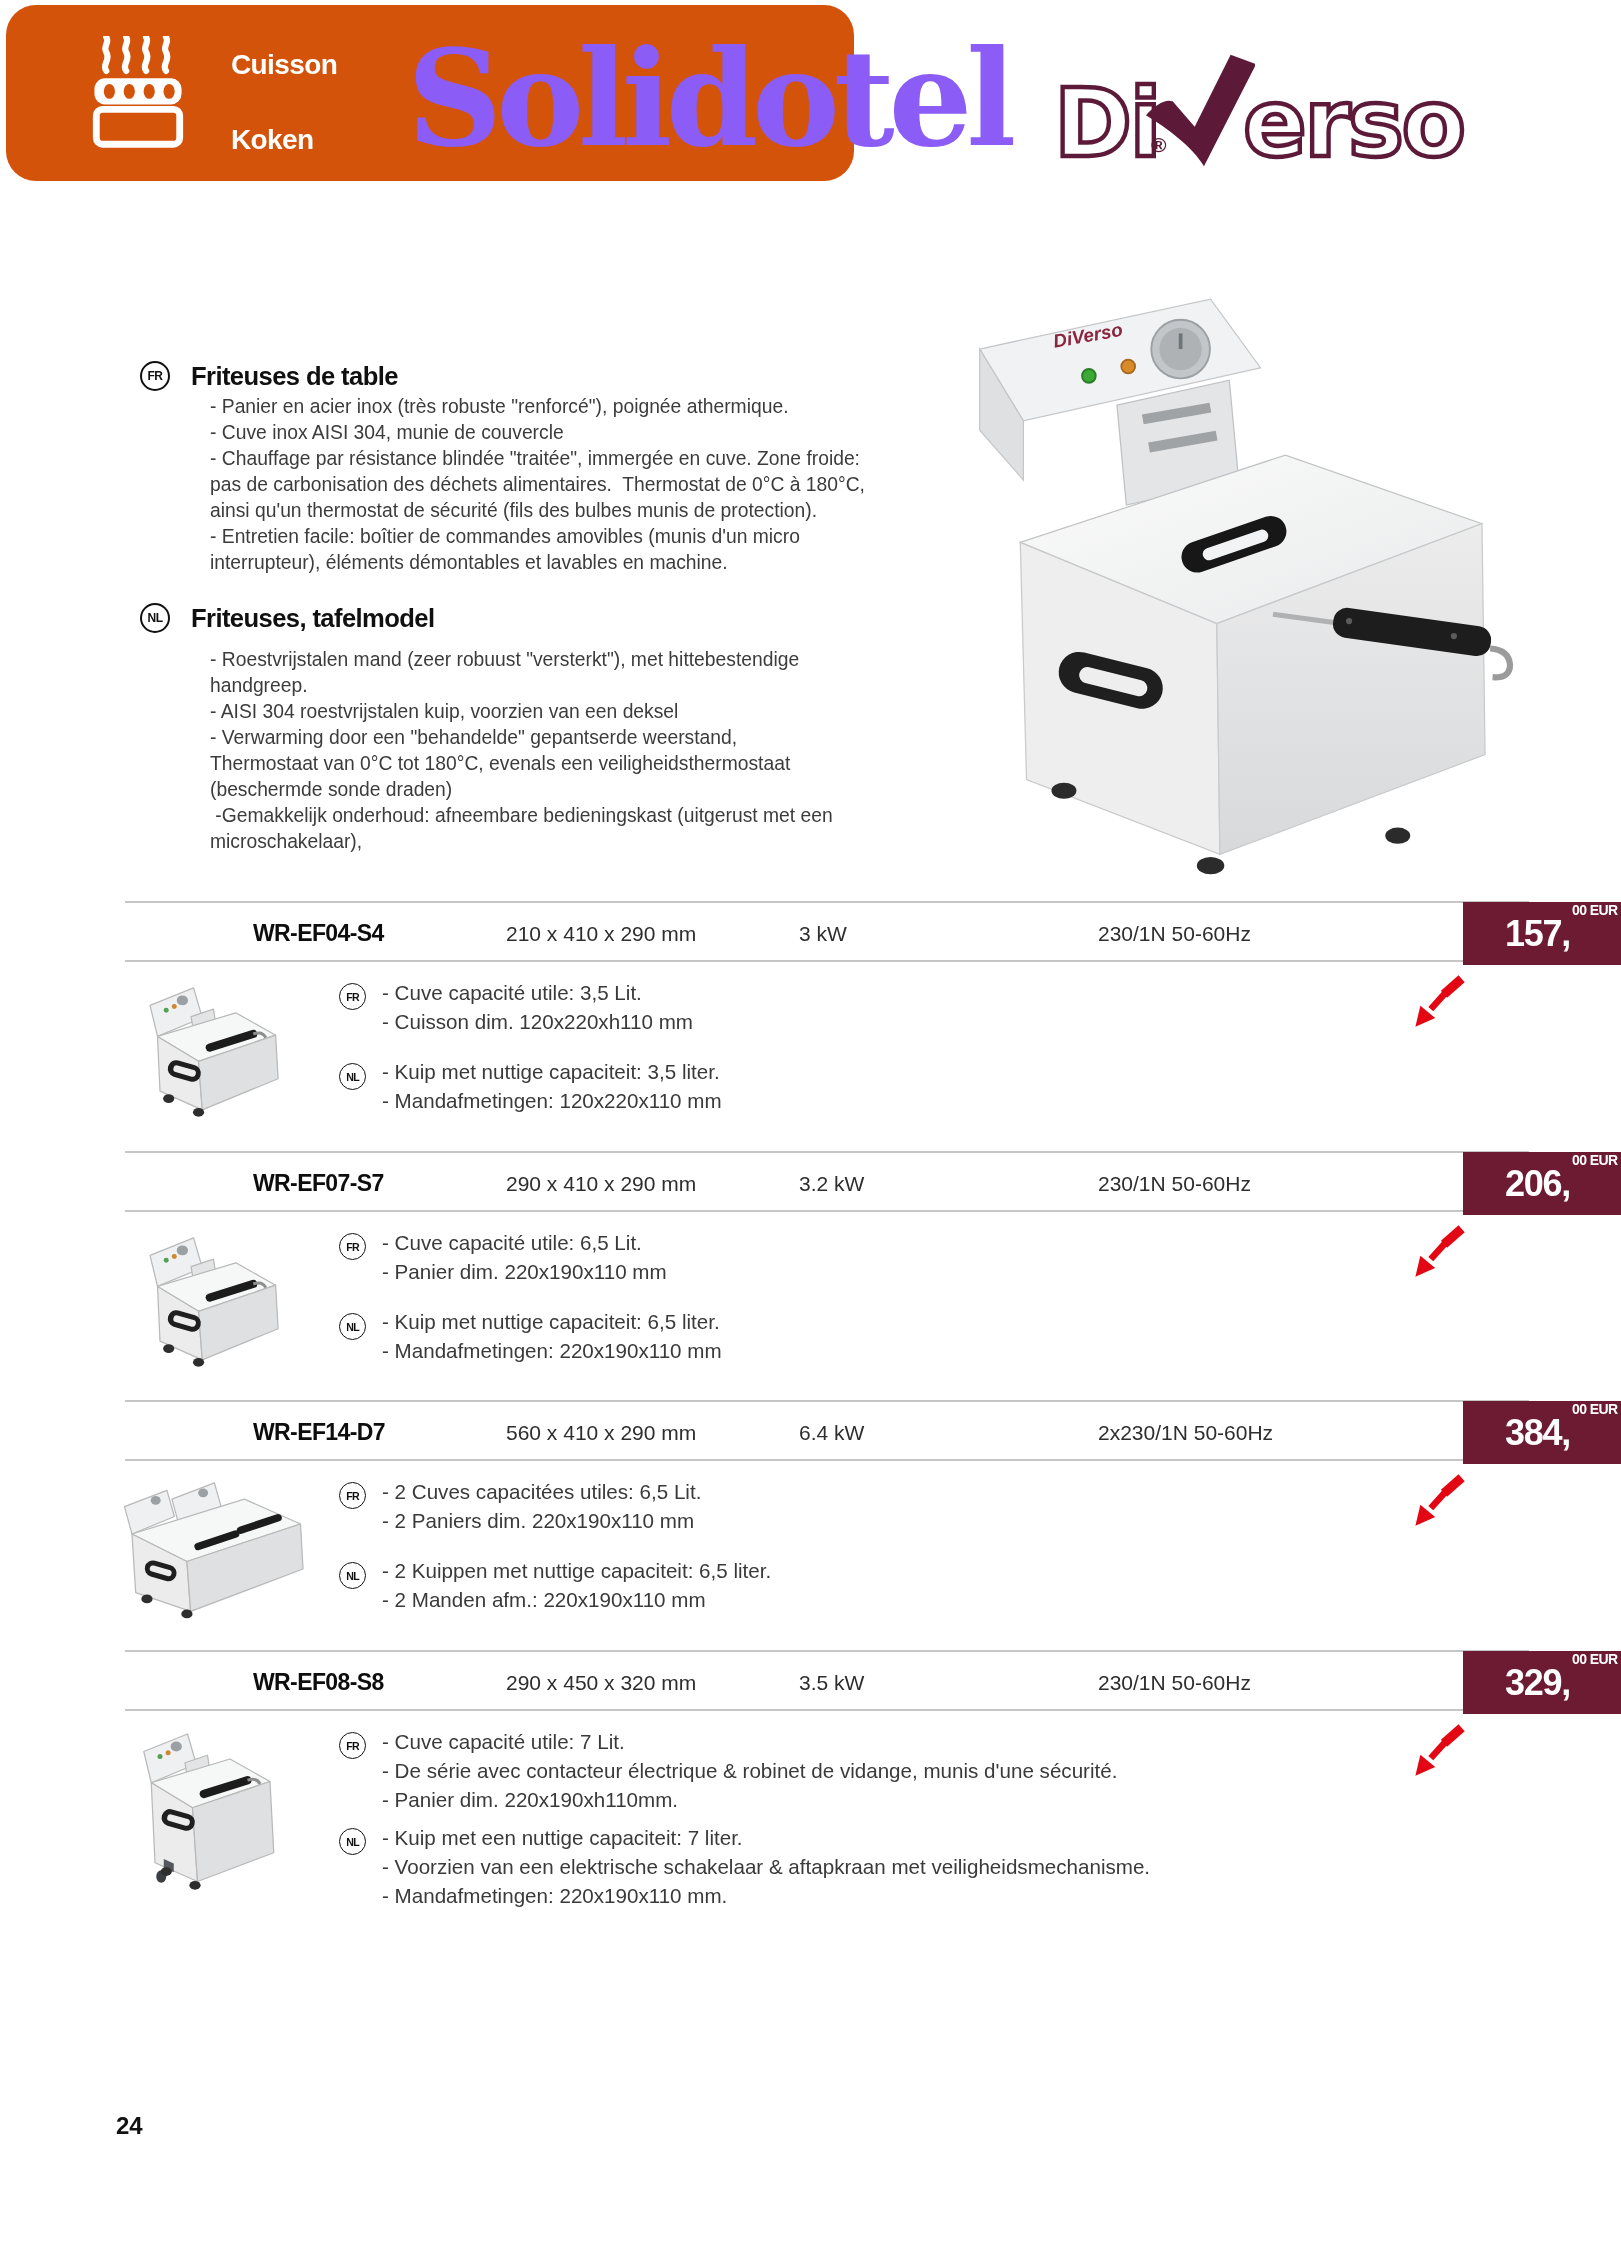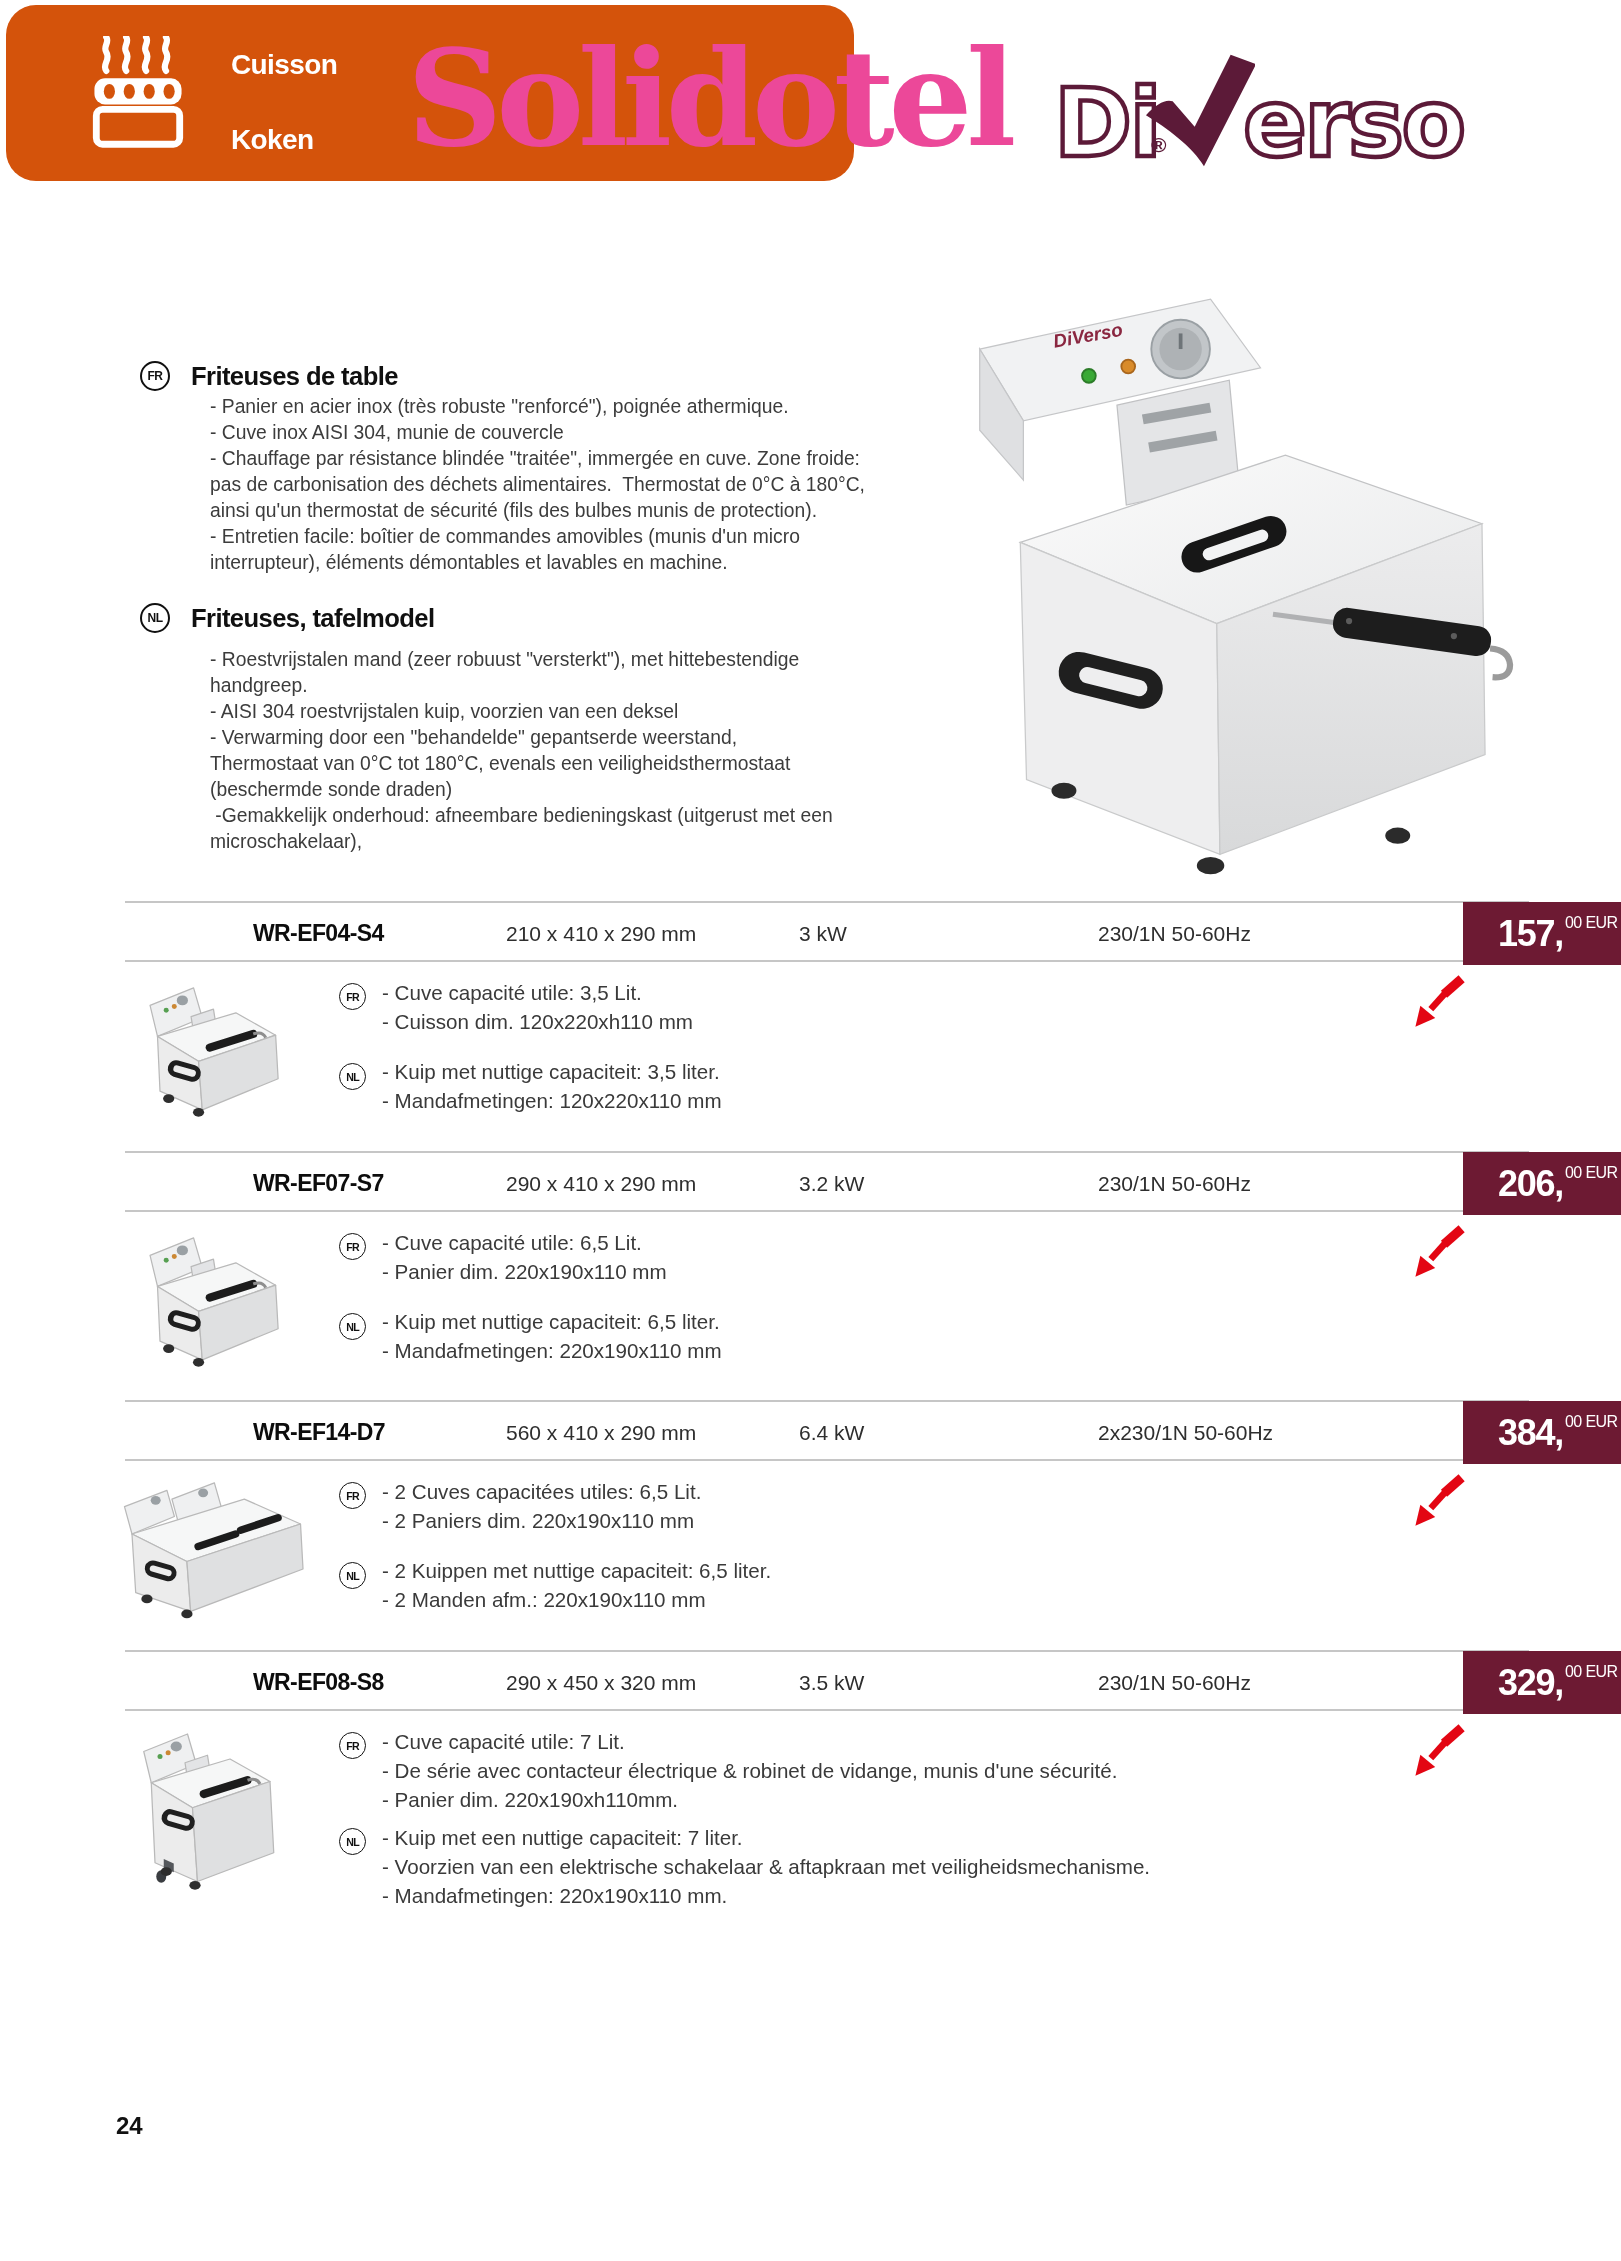--- a/index.html
+++ b/index.html
@@ -7,21 +7,21 @@
         font-family:"Liberation Sans",sans-serif;color:#1a1a1a;}
 
   
   .header-box{position:absolute;left:6.2px;top:5px;width:848px;height:176px;
               background:#d4530b;border-radius:30px;}
   .cooking-icon{position:absolute;left:91px;top:36px;}
   .cat{position:absolute;left:231px;font-size:28px;font-weight:bold;color:#fff;letter-spacing:-0.6px;}
   .cat.fr{top:49px;} .cat.nl{top:124px;}
 
   .brand{position:absolute;left:407px;top:44px;font-family:"DejaVu Serif",serif;
-         font-weight:bold;font-size:132px;line-height:109px;color:#ec4899;
+         font-weight:bold;font-size:132px;line-height:109px;color:#8b5cf6;
          letter-spacing:-6.2px;white-space:pre;}
   .dv-text{position:absolute;top:74px;font-family:"DejaVu Sans",sans-serif;font-weight:bold;
            font-size:94px;line-height:100px;color:#fff;-webkit-text-stroke:4.4px #5c1a38;
            letter-spacing:-2.5px;white-space:pre;}
   .dv-di{left:1054px;} .dv-erso{left:1243px;}
   .dv-check{position:absolute;left:1139px;top:51px;}
   .dv-reg{position:absolute;left:1151px;top:133px;font-size:21px;font-weight:bold;color:#5c1a38;
           -webkit-text-stroke:0;}
 
   
@@ -44,21 +44,21 @@
   .band{position:absolute;left:125px;top:0;width:1404px;height:61px;box-sizing:border-box;
         background:#fff;border-top:2.5px solid #c6c6c6;border-bottom:2.5px solid #c6c6c6;}
   .cell{position:absolute;top:0;height:61px;display:flex;align-items:center;
         font-size:21px;color:#2e2e2e;white-space:pre;}
   .cell.model{left:128px;font-size:23px;font-weight:bold;color:#0d0d0d;letter-spacing:-0.6px;}
   .cell.dims{left:381px;} .cell.power{left:674px;} .cell.volt{left:973px;}
   .price{position:absolute;left:1338px;top:-1.2px;width:162px;height:63px;background:#6d1a33;
          display:flex;justify-content:flex-end;align-items:flex-start;padding-right:7.5px;
          box-sizing:border-box;}
   .price-num{font-size:36px;font-weight:bold;color:#fff;line-height:63px;letter-spacing:-1.2px;}
-  .price-sup{font-size:16px;font-weight:normal;color:#fff;margin-top:12px;margin-left:1.9px;
+  .price-sup{font-size:14px;font-weight:bold;color:#fff;margin-left:1.9px;
              letter-spacing:-0.6px;}
 
   .details{position:absolute;left:0;top:61px;width:1622px;height:187px;}
   .thumb{position:absolute;left:131px;top:15.6px;}
   .thumb.dbl{left:112px;top:12.5px;}
   .thumb.tall{left:125px;top:12.5px;}
   .d-badge-fr{left:339px;top:21px;}
   .d-badge-nl{left:339px;top:101px;}
   .p4 .d-badge-nl{top:117px;}
   .d-lines{position:absolute;left:382px;font-size:20.6px;line-height:29px;color:#3a3a3a;}

